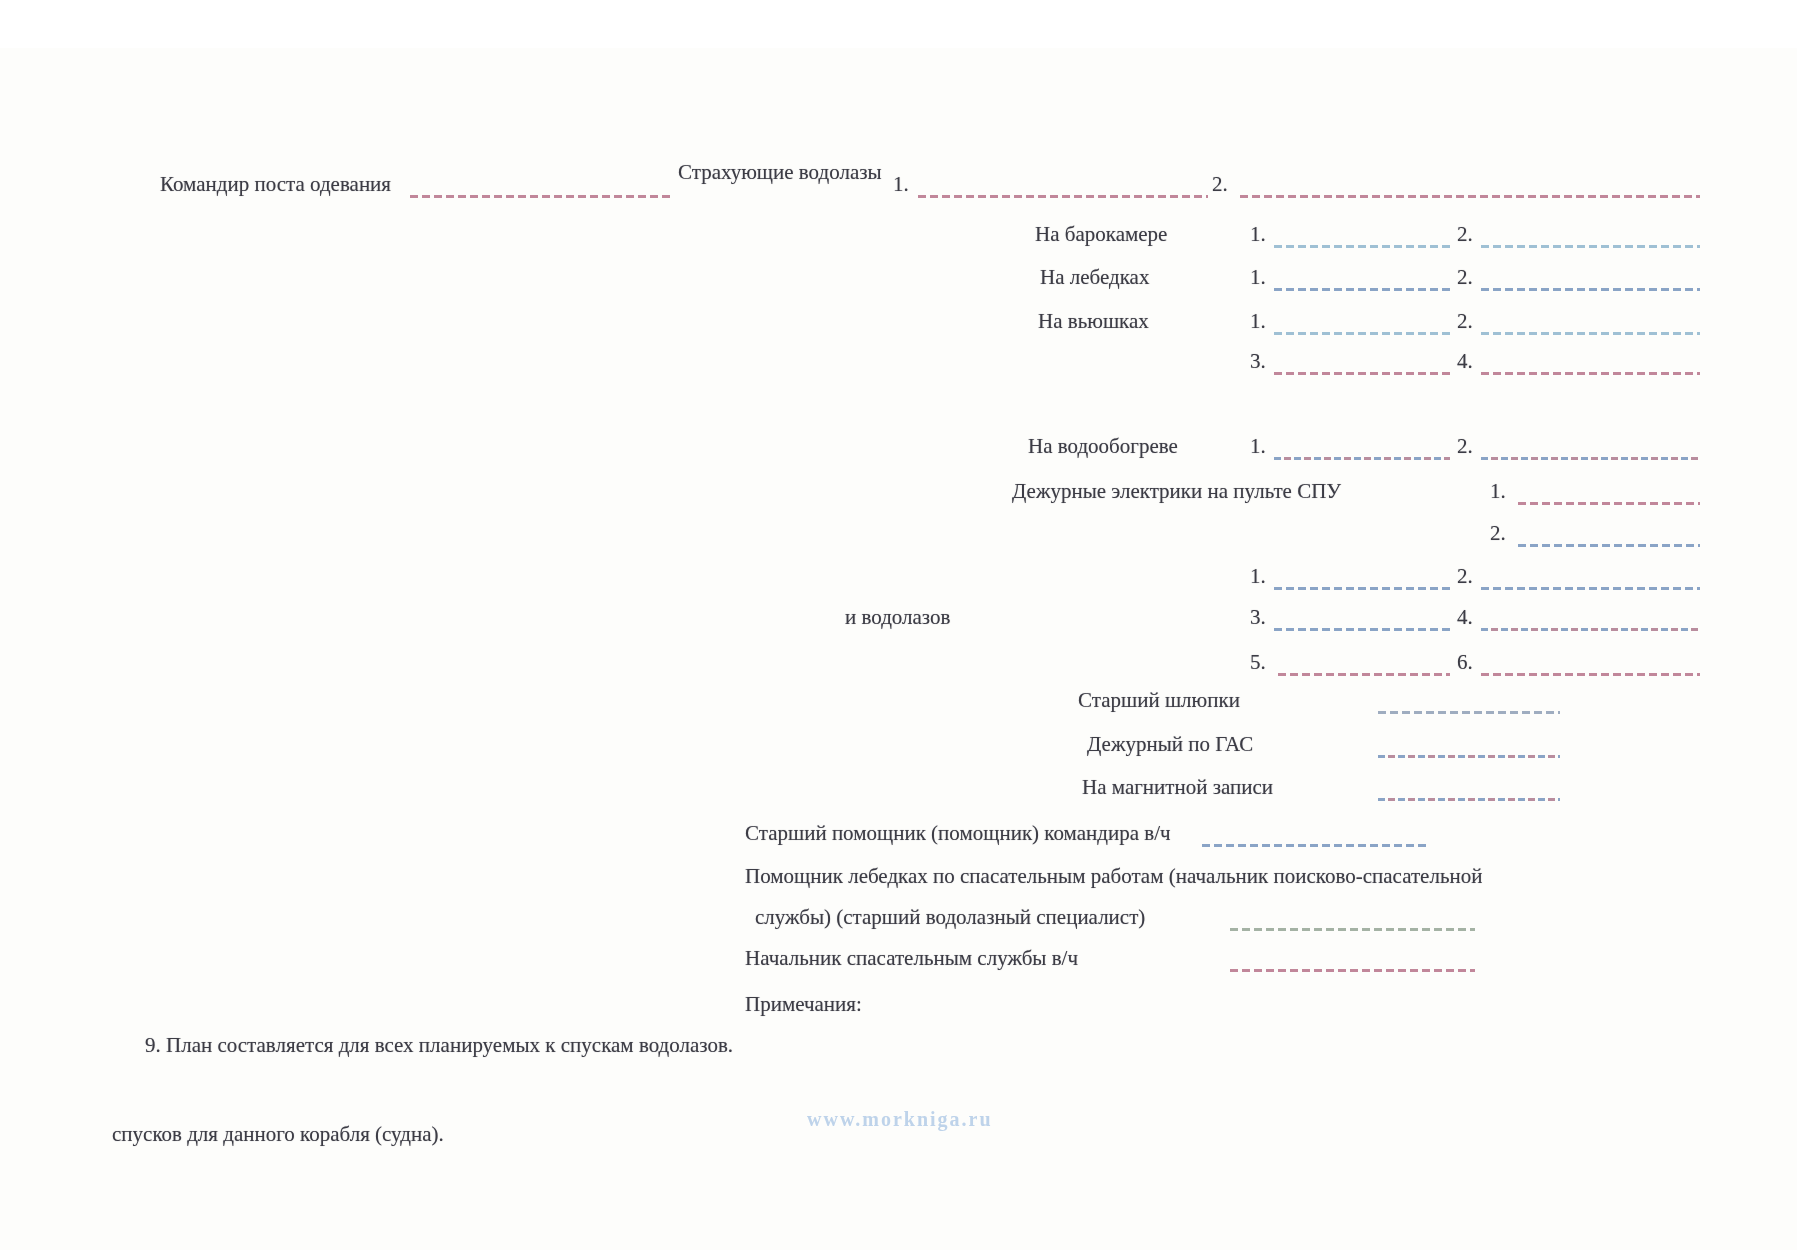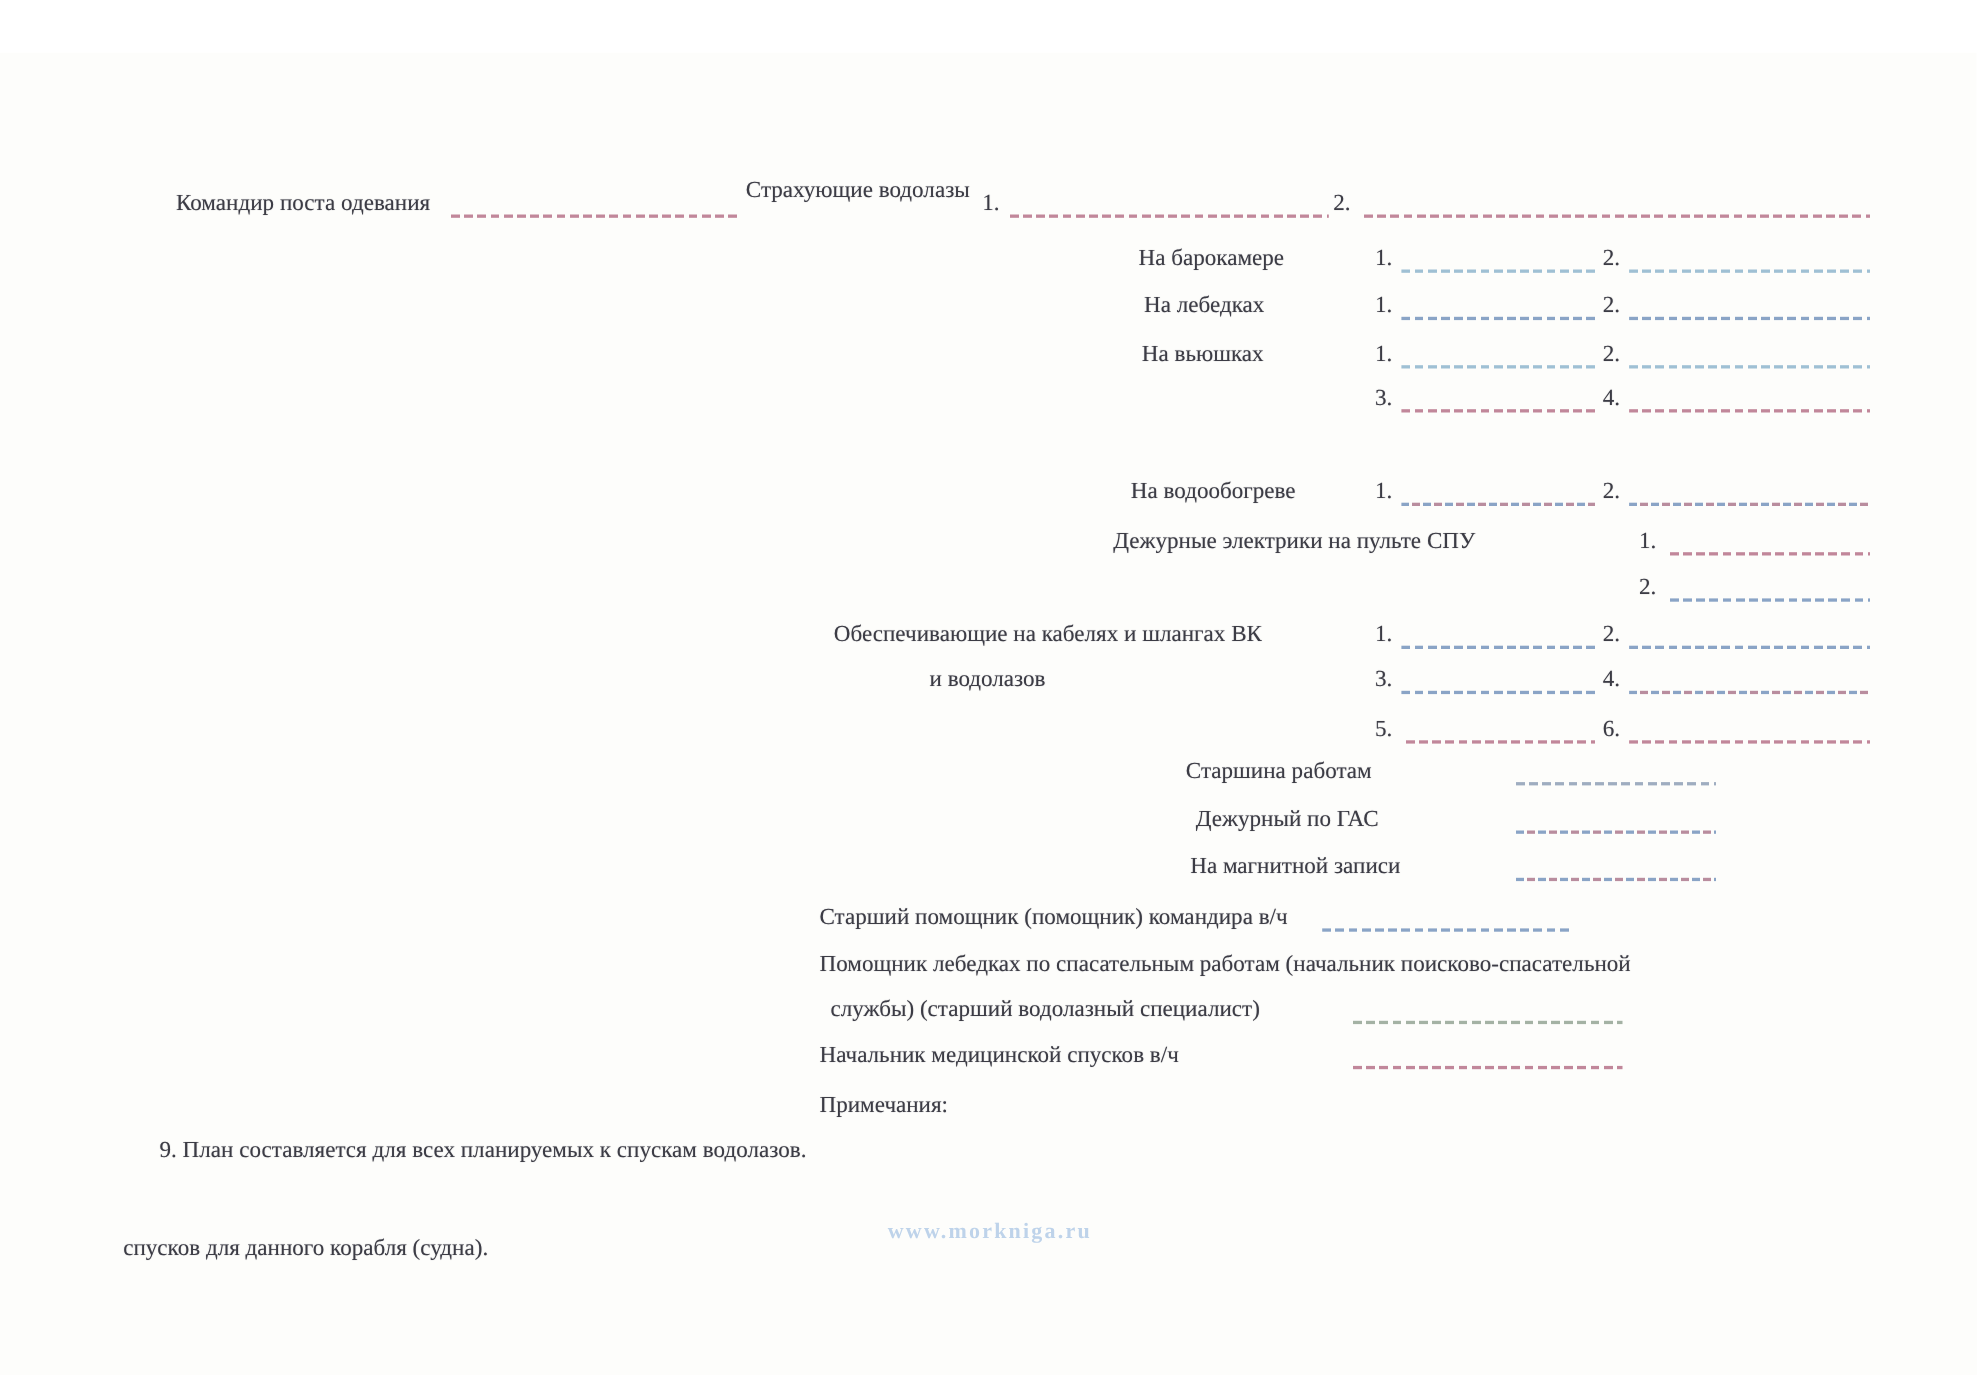--- a/index.html
+++ b/index.html
@@ -79,54 +79,53 @@
   <span class="frag" style="left:1457px;top:384px">2.</span>
   <div class="ul u-mix" style="left:1481px;top:409px;width:219px"></div>
 
   <span class="frag" style="left:1012px;top:429px">Дежурные электрики на пульте СПУ</span>
   <span class="frag" style="left:1490px;top:429px">1.</span>
   <div class="ul u-red" style="left:1518px;top:454px;width:182px"></div>
 
   <span class="frag" style="left:1490px;top:471px">2.</span>
   <div class="ul u-blue" style="left:1518px;top:496px;width:182px"></div>
 
-  <span class="frag" style="left:758px;top:514px">Обеспечивающие на кабелях и шлангах ВК</span>
   <span class="frag" style="left:1250px;top:514px">1.</span>
   <div class="ul u-blue" style="left:1274px;top:539px;width:176px"></div>
   <span class="frag" style="left:1457px;top:514px">2.</span>
   <div class="ul u-blue" style="left:1481px;top:539px;width:219px"></div>
 
   <span class="frag" style="left:845px;top:555px">и водолазов</span>
   <span class="frag" style="left:1250px;top:555px">3.</span>
   <div class="ul u-blue" style="left:1274px;top:580px;width:176px"></div>
   <span class="frag" style="left:1457px;top:555px">4.</span>
   <div class="ul u-mix" style="left:1481px;top:580px;width:219px"></div>
 
   <span class="frag" style="left:1250px;top:600px">5.</span>
   <div class="ul u-red" style="left:1278px;top:625px;width:172px"></div>
   <span class="frag" style="left:1457px;top:600px">6.</span>
   <div class="ul u-red" style="left:1481px;top:625px;width:219px"></div>
 
-  <span class="frag" style="left:1078px;top:638px">Старшина работам</span>
+  <span class="frag" style="left:1078px;top:638px">Старший шлюпки</span>
   <div class="ul u-gray" style="left:1378px;top:663px;width:182px"></div>
 
   <span class="frag" style="left:1087px;top:682px">Дежурный по ГАС</span>
   <div class="ul u-mix" style="left:1378px;top:707px;width:182px"></div>
 
   <span class="frag" style="left:1082px;top:725px">На магнитной записи</span>
   <div class="ul u-mix" style="left:1378px;top:750px;width:182px"></div>
 
   <span class="frag" style="left:745px;top:771px">Старший помощник (помощник) командира в/ч</span>
   <div class="ul u-blue" style="left:1202px;top:796px;width:228px"></div>
 
   <span class="frag" style="left:745px;top:814px">Помощник лебедках по спасательным работам (начальник поисково-спасательной</span>
   <span class="frag" style="left:755px;top:855px">службы) (старший водолазный специалист)</span>
   <div class="ul u-green" style="left:1230px;top:880px;width:245px"></div>
 
-  <span class="frag" style="left:745px;top:896px">Начальник медицинской спусков в/ч</span>
+  <span class="frag" style="left:745px;top:896px">Начальник спасательным службы в/ч</span>
   <div class="ul u-red" style="left:1230px;top:921px;width:245px"></div>
 
   <span class="frag" style="left:745px;top:942px">Примечания:</span>
 
   <span class="frag" style="left:145px;top:983px">9. План составляется для всех планируемых к спускам водолазов.</span>
   <span class="frag" style="left:112px;top:1072px">спусков для данного корабля (судна).</span>
 
   <span class="watermark" style="left:807px;top:1060px">www.morkniga.ru</span>
 
 </div>

